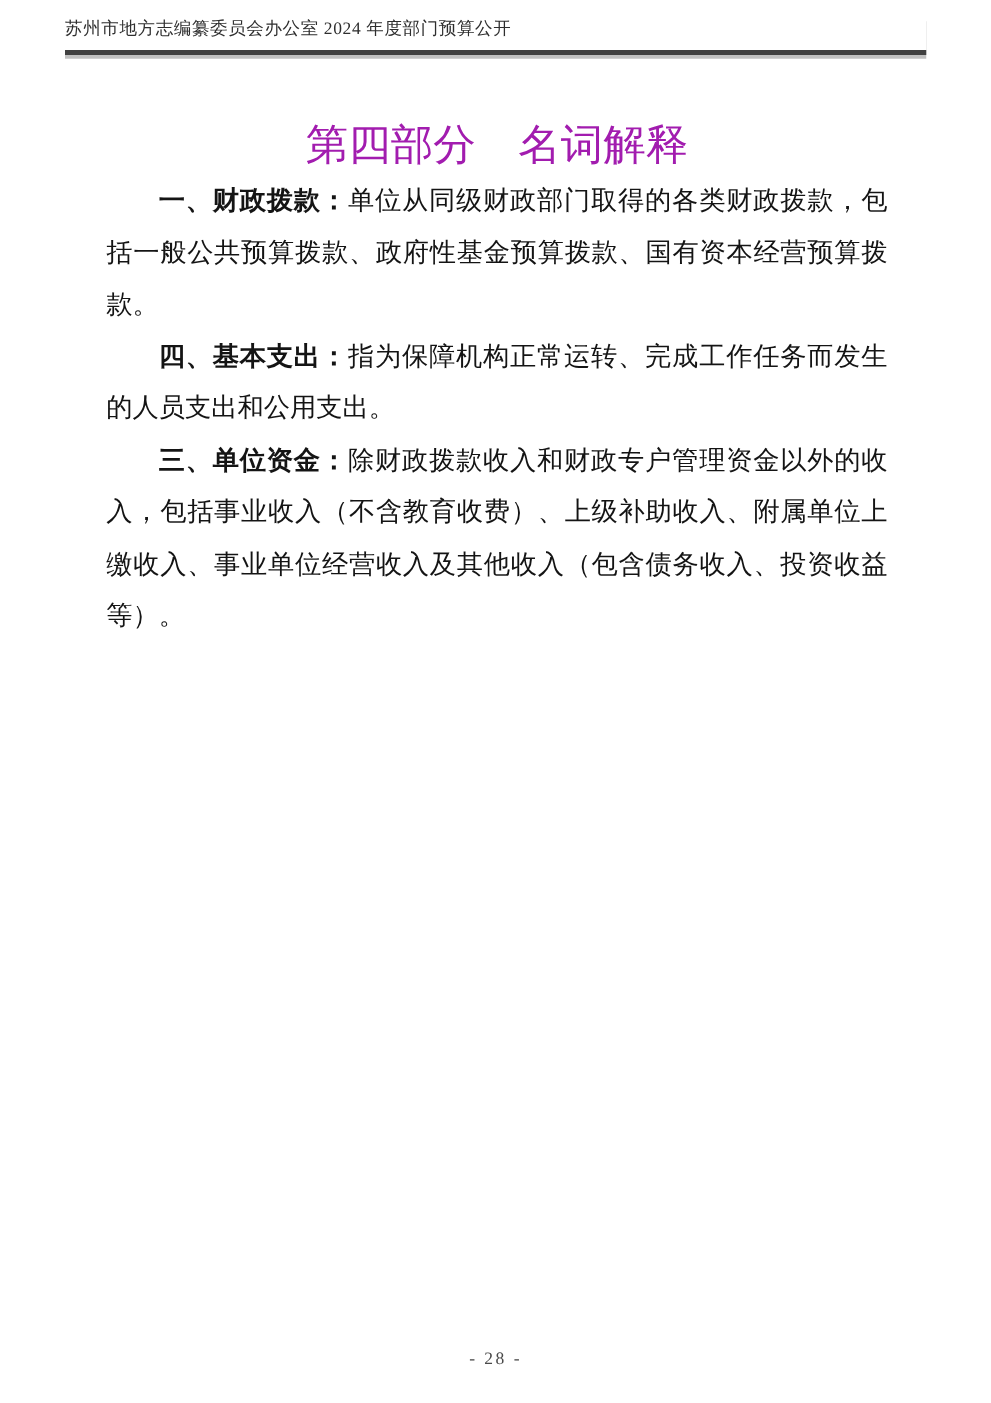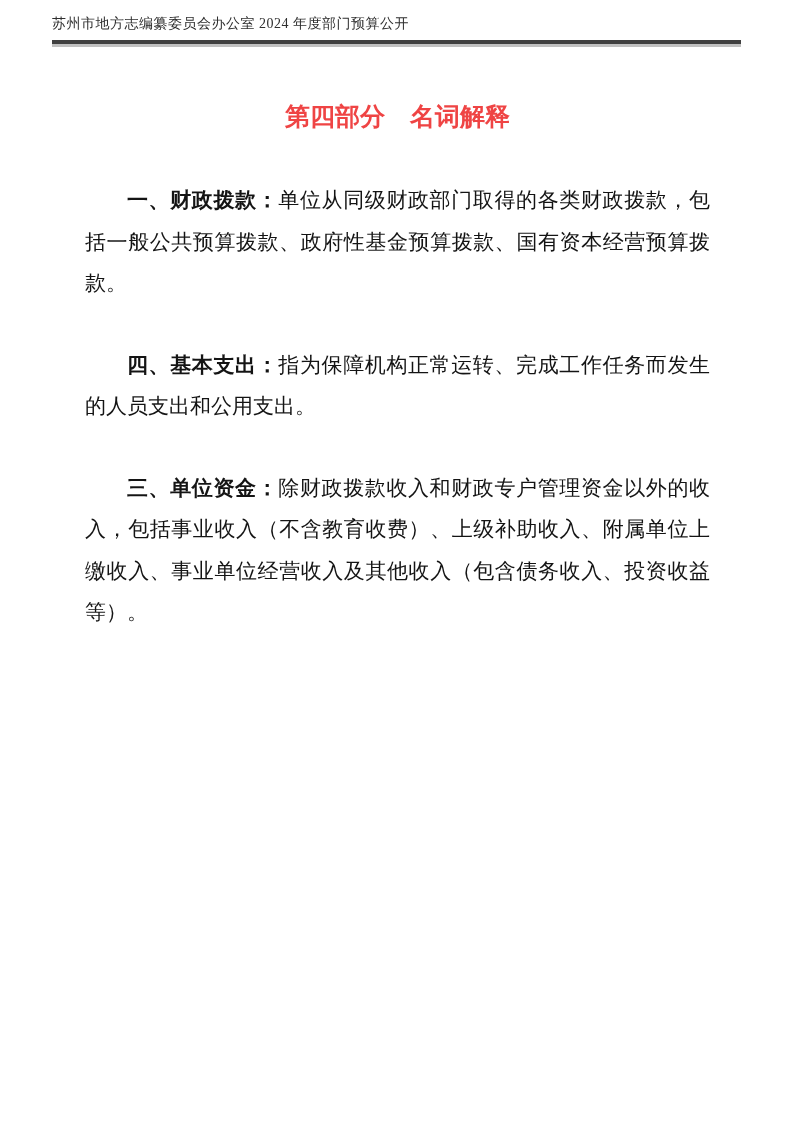--- a/index.html
+++ b/index.html
@@ -41,30 +41,29 @@
     text-align: justify;
     text-justify: inter-character;
     color: #141414;
   }
   .content p {
     margin: 0;
     padding: 0;
   }
   .para.indent {
     text-indent: 42px;
-    margin-top: 40px;
   }
   .section-heading {
     margin: 8px 0 18px 0;
-    font-size: 25px;
-    font-weight: 700;
+    font-size: 34px;
+    font-weight: 400;
     line-height: 46px;
     text-align: center;
     text-indent: 0;
-    color: #ef4444;
+    color: #a21caf;
   }
   .term {
     font-weight: 700;
   }
   
   .doc-footer {
     position: absolute;
     left: 0;
     right: 0;
     top: 1078px;
@@ -93,14 +92,15 @@
 
 
     <p class="para indent"><span class="term">四、基本支出：</span><span>指为保障机构正常运转、完成工作任务而发生的人员支出和公用支出。</span></p>
 
     <p class="para indent"><span class="term">三、单位资金：</span><span>除财政拨款收入和财政专户管理资金以外的收入，包括事业收入（不含教育收费）、上级补助收入、附属单位上缴收入、事业单位经营收入及其他收入（包含债务收入、投资收益等）。</span></p>
 
 
 
   </div>
 
+  <div class="doc-footer">- 28 -</div>
 
 </div>
 
 </body></html>

